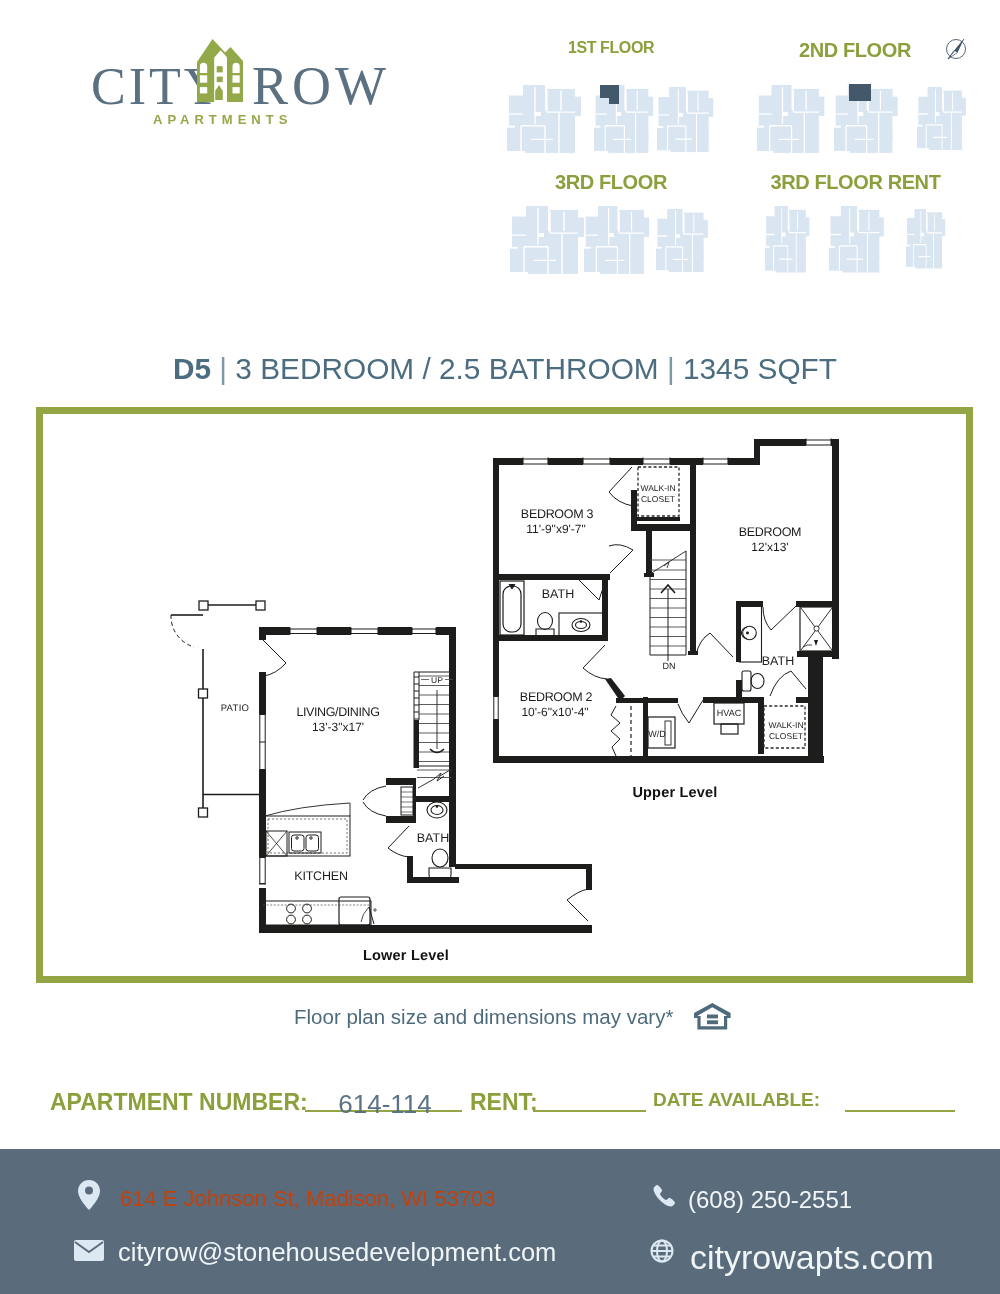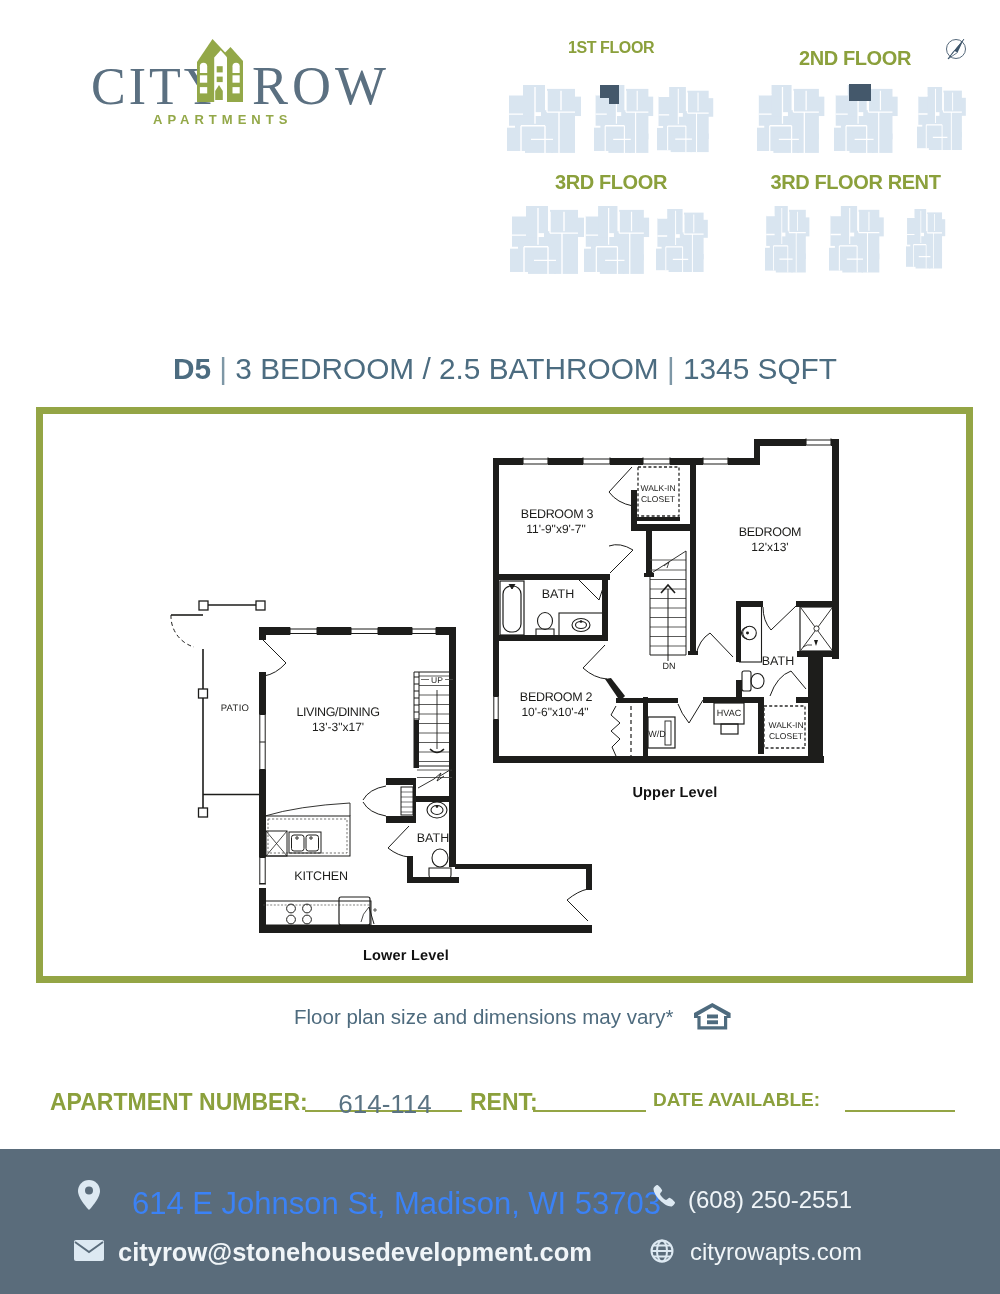--- a/index.html
+++ b/index.html
@@ -24,21 +24,21 @@
   <rect x="2.9" y="37.3" width="7.3" height="7.4" fill="#fff"></rect>
   <rect x="2.9" y="49.1" width="7.3" height="6.3" fill="#fff"></rect>
   <path d="M35.5,35 V28.2 Q35.5,24.7 39.1,24.7 Q42.7,24.7 42.7,28.2 V35 Z" fill="#fff"></path>
   <rect x="35.5" y="37.3" width="7.2" height="7.4" fill="#fff"></rect>
   <rect x="35.5" y="49.1" width="7.2" height="6.3" fill="#fff"></rect>
 </svg>
 
 <div class="abs" style="left:153px;top:112px;font-size:13px;font-weight:bold;color:#93a848;letter-spacing:5px;">APARTMENTS</div>
 
 <div class="abs" style="left:511px;top:39px;width:200px;text-align:center;font-size:16px;font-weight:bold;color:#8ba03c;letter-spacing:-0.4px;">1ST FLOOR</div>
-<div class="abs" style="left:755px;top:39px;width:200px;text-align:center;font-size:20px;font-weight:bold;color:#8ba03c;letter-spacing:-0.4px;margin-top:8px;">2ND FLOOR</div>
+<div class="abs" style="left:755px;top:39px;width:200px;text-align:center;font-size:20px;font-weight:bold;color:#8ba03c;letter-spacing:-0.4px;">2ND FLOOR</div>
 <div class="abs" style="left:511px;top:171px;width:200px;text-align:center;font-size:20px;font-weight:bold;color:#8ba03c;letter-spacing:-0.4px;">3RD FLOOR</div>
 <div class="abs" style="left:733px;top:171px;width:245px;text-align:center;font-size:20px;font-weight:bold;color:#8ba03c;letter-spacing:-0.4px;">3RD FLOOR RENT</div>
 
 <svg class="abs" style="left:944px;top:36px;" width="24" height="26" viewBox="0 0 24 26">
   <circle cx="12" cy="13" r="9.5" fill="none" stroke="#55687a" stroke-width="1"></circle>
   <path d="M20,3 L10,14.7 L13.6,16.4 Z" fill="#3e566b"></path>
   <path d="M20,3 L4,23" stroke="#3e566b" stroke-width="0.9" fill="none"></path>
   <path d="M10,14.7 L4,23 L13.6,16.4" fill="none" stroke="#3e566b" stroke-width="0.8"></path>
 </svg>
 
@@ -493,34 +493,34 @@
 <div class="abs" style="left:653px;top:1089px;font-size:19px;font-weight:bold;color:#8ba03c;">DATE AVAILABLE:</div>
 <div class="abs" style="left:845px;top:1110px;width:110px;border-bottom:2px solid #94a545;"></div>
 
 <div class="abs" style="left:0;top:1149px;width:1000px;height:145px;background:#5a6c7b;"></div>
 
 <svg class="abs" style="left:78px;top:1180px;" width="22" height="30" viewBox="0 0 22 30">
   <path d="M11,0 C4.9,0 0,4.9 0,11 C0,19 11,30 11,30 C11,30 22,19 22,11 C22,4.9 17.1,0 11,0 Z" fill="#dde9f2"></path>
   <circle cx="11" cy="10.5" r="4" fill="#5a6c7b"></circle>
 </svg>
 
-<div class="abs" style="left:132px;top:1186px;font-size:31px;color:#3b82f6;">614 E Johnson St, Madison, WI 53703</div>
+<div class="abs" style="left:120px;top:1186px;font-size:22px;color:#c2410c;">614 E Johnson St, Madison, WI 53703</div>
 
 <svg class="abs" style="left:652px;top:1184px;" width="24" height="24" viewBox="0 0 24 24">
   <path d="M5.5,1 C4.2,1 1.5,3.2 1.5,4.8 C1.5,11.5 12.5,22.5 19.2,22.5 C20.8,22.5 23,19.8 23,18.5 C23,17.8 18.6,13.8 17.6,13.8 C16.7,13.8 15.2,15.9 14.1,15.9 C12.6,15.9 8.1,11.4 8.1,9.9 C8.1,8.8 10.2,7.3 10.2,6.4 C10.2,5.4 6.2,1 5.5,1 Z" fill="#dde9f2"></path>
 </svg>
 
 <div class="abs" style="left:688px;top:1186px;font-size:24px;color:#f0f5f8;text-align:center;">(608) 250-2551</div>
 
 <svg class="abs" style="left:74px;top:1240px;" width="30" height="21" viewBox="0 0 30 21">
   <rect x="0" y="0" width="30" height="21" rx="2" fill="#dde9f2"></rect>
   <path d="M1,2 L15,12 L29,2" fill="none" stroke="#5a6c7b" stroke-width="2"></path>
 </svg>
 
-<div class="abs" style="left:118px;top:1238px;font-size:25.5px;color:#f0f5f8;font-weight:bold;">cityrow@stonehousedevelopment.com</div>
+<div class="abs" style="left:118px;top:1238px;font-size:25.5px;color:#f0f5f8;">cityrow@stonehousedevelopment.com</div>
 
 <svg class="abs" style="left:650px;top:1239px;" width="24" height="24" viewBox="0 0 24 24">
   <circle cx="12" cy="12" r="10.5" fill="none" stroke="#dde9f2" stroke-width="2"></circle>
   <ellipse cx="12" cy="12" rx="5" ry="10.5" fill="none" stroke="#dde9f2" stroke-width="2"></ellipse>
   <path d="M1.5,12 H22.5 M3,6.5 H21 M3,17.5 H21" stroke="#dde9f2" stroke-width="2" fill="none"></path>
 </svg>
 
-<div class="abs" style="left:690px;top:1238px;font-size:24px;color:#f0f5f8;">cityrowapts.com</div>
+<div class="abs" style="left:690px;top:1238px;font-size:34px;color:#f0f5f8;">cityrowapts.com</div>
 
 </body></html>

